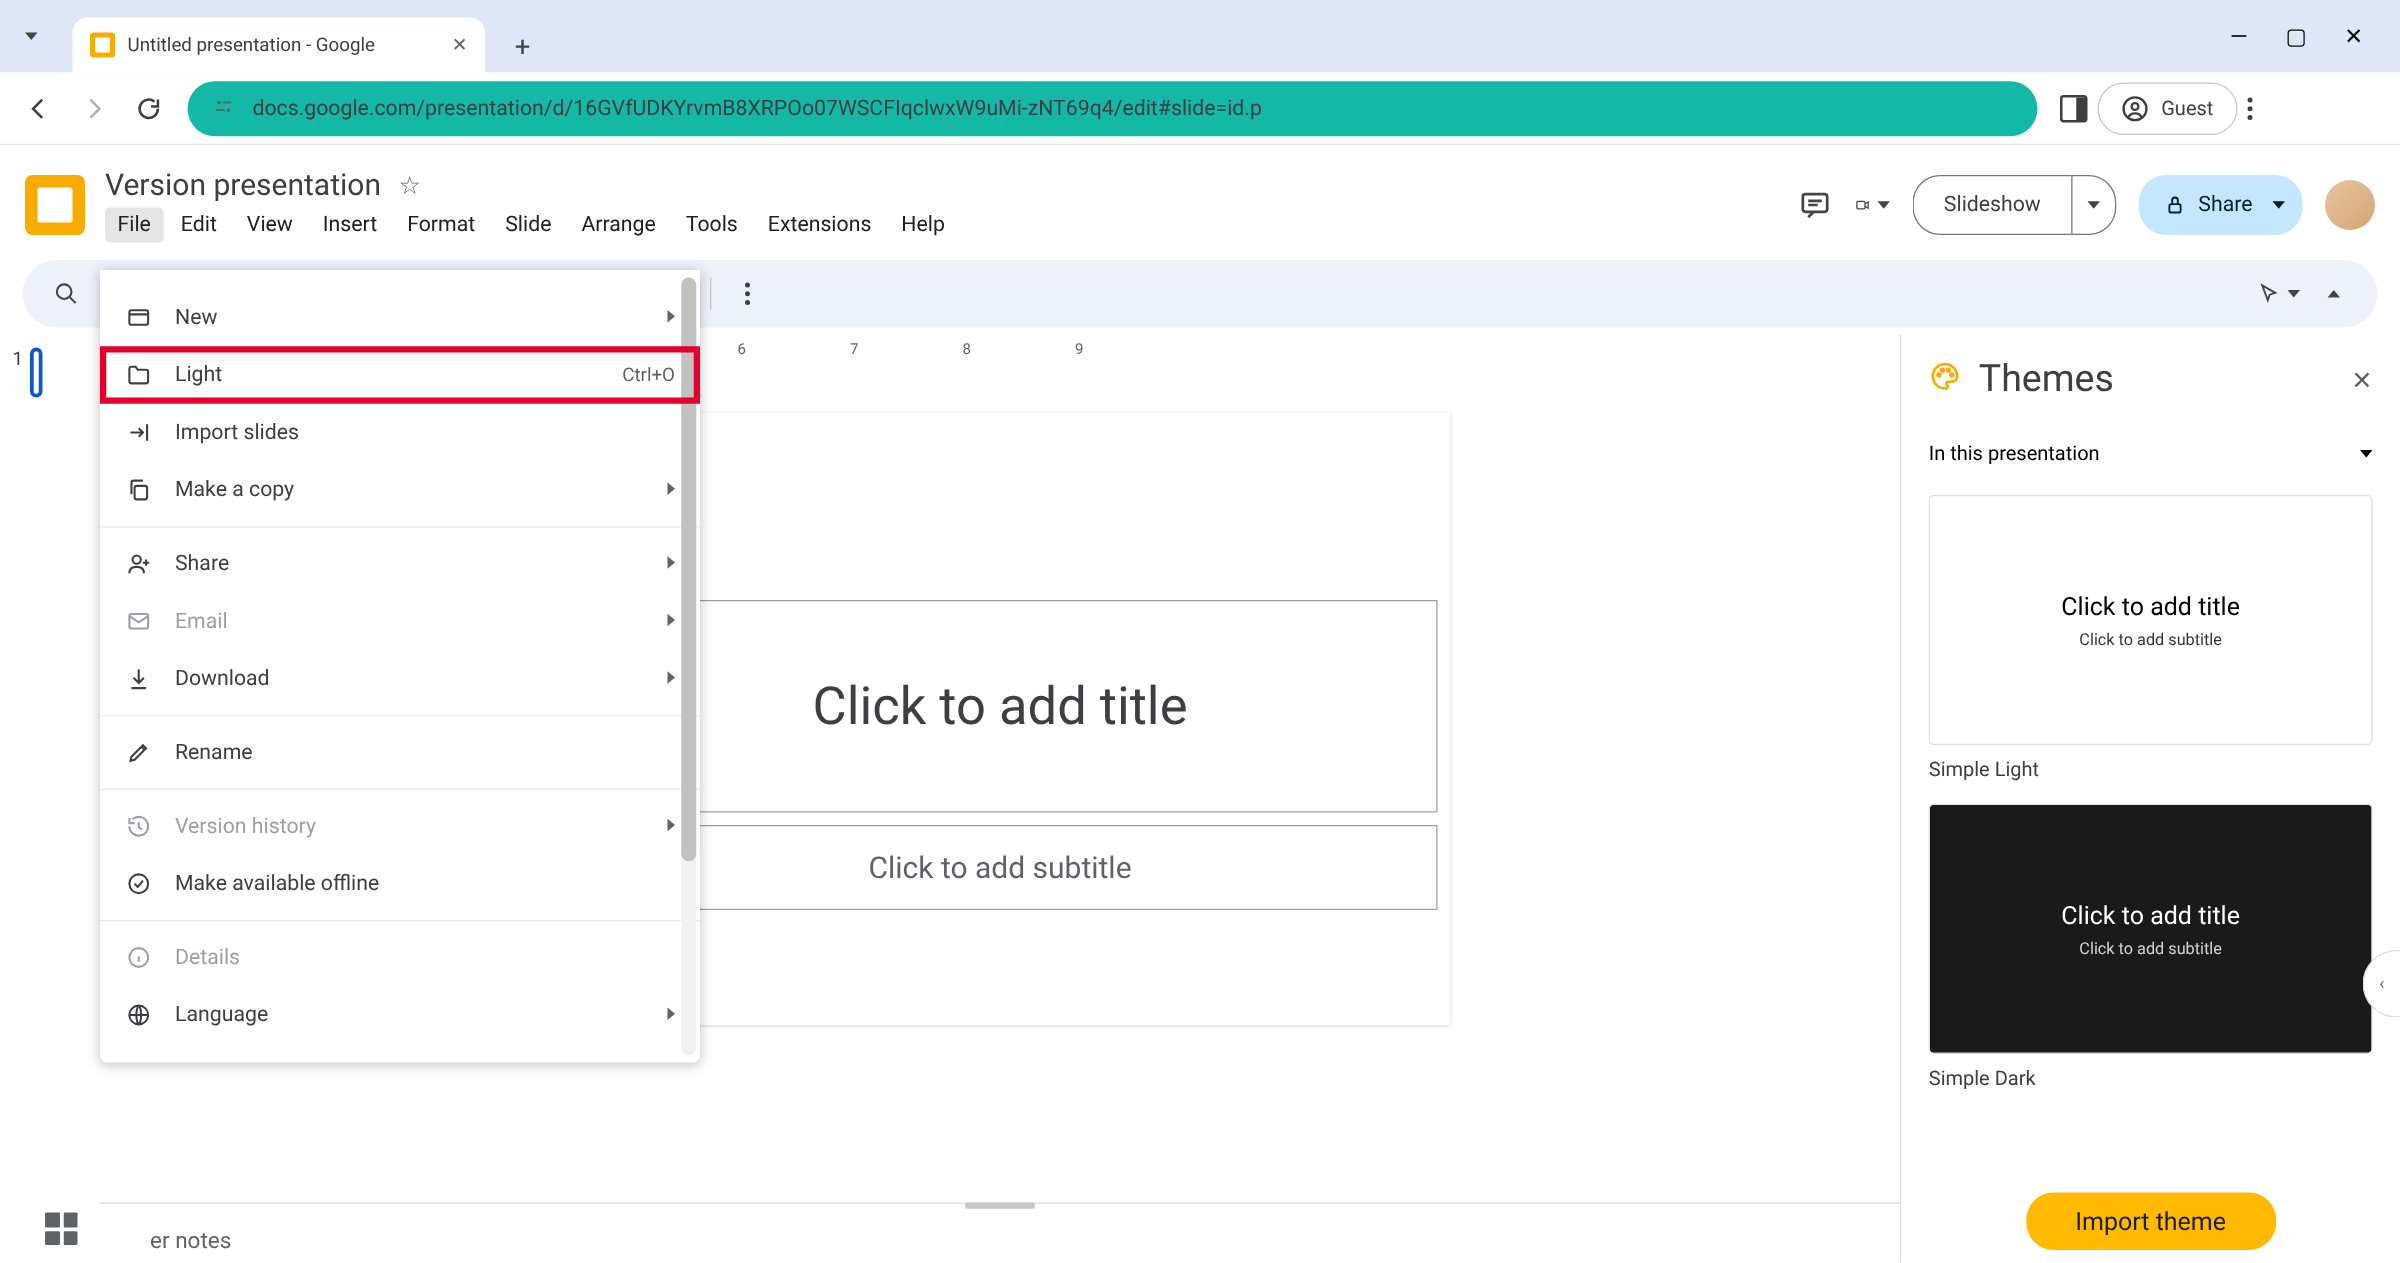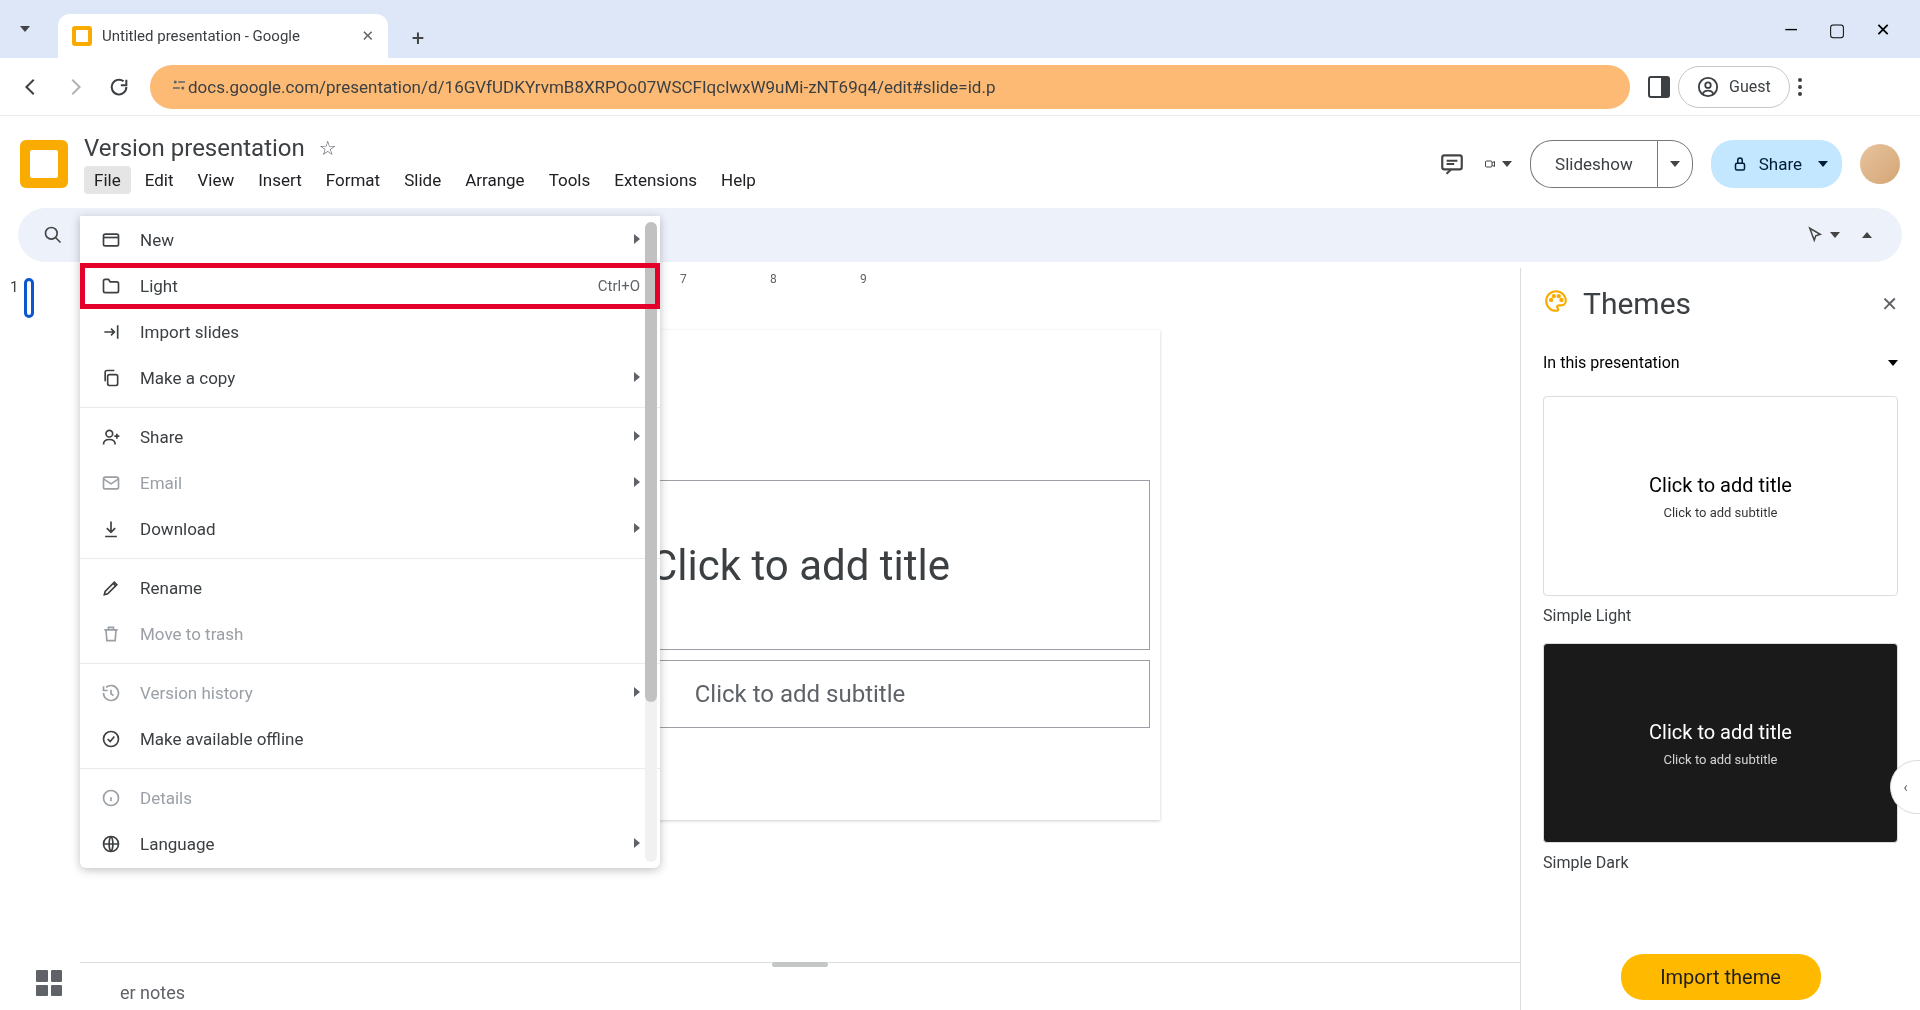--- a/index.html
+++ b/index.html
@@ -15,21 +15,21 @@
 .tab .favicon::after{content:'';position:absolute;inset:4px;background:#fff;border-radius:1px;}
 .tab-title{font-size:15px;color:#3c4043;flex:1;white-space:nowrap;overflow:hidden;text-overflow:ellipsis;}
 .tab-close{color:#5f6368;font-size:15px;}
 .new-tab{width:40px;height:40px;display:flex;align-items:center;justify-content:center;color:#444;font-size:22px;margin-left:10px;}
 .window-controls{margin-left:auto;display:flex;gap:28px;padding-right:28px;align-items:center;height:58px;}
 .win-ctrl{width:18px;height:18px;display:flex;align-items:center;justify-content:center;color:#000;font-size:18px;}
 
 .addr-bar{height:58px;background:#fff;display:flex;align-items:center;padding:0 18px;gap:18px;border-bottom:1px solid #e8eaed;}
 .addr-btn{width:26px;height:26px;display:flex;align-items:center;justify-content:center;color:#5f6368;}
 .addr-btn.disabled{opacity:.4;}
-.omnibox{flex:1;max-width:1480px;height:44px;background:#fdba74;border-radius:22px;display:flex;align-items:center;padding:0 20px;gap:0;color:#3c4043;font-size:17px;}
+.omnibox{flex:1;max-width:1480px;height:44px;background:#14b8a6;border-radius:22px;display:flex;align-items:center;padding:0 20px;gap:14px;color:#3c4043;font-size:17px;}
 .omnibox .site-icon{color:#5f6368;font-size:16px;}
 .right-addr{display:flex;align-items:center;gap:8px;}
 .panel-icon{width:22px;height:22px;border:2px solid #3c4043;border-radius:3px;position:relative;}
 .panel-icon::after{content:'';position:absolute;right:0;top:0;bottom:0;width:7px;background:#3c4043;}
 .guest-pill{border:1px solid #c4c7c5;border-radius:22px;height:42px;display:flex;align-items:center;padding:0 18px;gap:10px;font-size:16px;color:#3c4043;}
 .dots-v{display:flex;flex-direction:column;gap:3px;}
 .dots-v span{width:4px;height:4px;background:#3c4043;border-radius:50%;}
 
 
 .app-header{display:flex;align-items:center;padding:10px 20px 0 20px;height:86px;}
@@ -82,21 +82,21 @@
 .theme-list{flex:1;overflow:auto;padding:10px 22px;}
 .theme-card{border:1px solid #dadce0;border-radius:4px;margin-bottom:10px;height:200px;display:flex;flex-direction:column;align-items:center;justify-content:center;gap:8px;}
 .theme-card.light{background:#fff;color:#000;}
 .theme-card.dark{background:#1a1a1a;color:#fff;}
 .theme-card-title{font-size:20px;}
 .theme-card-sub{font-size:13px;opacity:.8;}
 .theme-name{font-size:16px;color:#3c4043;margin-bottom:18px;}
 .import-theme{margin:14px auto 22px;background:#ffba00;border-radius:22px;height:46px;width:200px;display:flex;align-items:center;justify-content:center;font-size:20px;color:#1f1f1f;}
 
 
-.dropdown{position:absolute;left:80px;top:216px;width:580px;background:#fff;box-shadow:0 2px 10px rgba(0,0,0,.25);border-radius:0 0 6px 6px;padding:1px 0;z-index:100;}
+.dropdown{position:absolute;left:80px;top:216px;width:480px;background:#fff;box-shadow:0 2px 10px rgba(0,0,0,.25);border-radius:0 0 6px 6px;padding:15px 0;z-index:100;}
 .dd-item{display:flex;align-items:center;height:46px;padding:0 20px;gap:18px;font-size:17px;color:#3c4043;position:relative;}
 .dd-item.disabled{color:#9aa0a6;}
 .dd-item .dd-icon{width:22px;height:22px;display:flex;align-items:center;justify-content:center;color:inherit;}
 .dd-item .dd-arrow{margin-left:auto;color:#5f6368;font-size:12px;}
 .dd-item .dd-short{margin-left:auto;color:#5f6368;font-size:15px;}
 .dd-sep{height:1px;background:#e8eaed;margin:6px 0;}
 .dd-item.highlighted{outline:5px solid #e4002b;outline-offset:-5px;}
 .dd-scroll{position:absolute;right:3px;top:6px;bottom:6px;width:12px;background:#f1f1f1;border-radius:6px;}
 .dd-scroll-thumb{position:absolute;top:0;width:100%;height:75%;background:#c1c1c1;border-radius:6px;}
 
@@ -437,28 +437,20 @@
       </div>
       <div class="dd-sep"></div>
       <div class="dd-item">
         <div class="dd-icon">
           <svg width="20" height="20" viewBox="0 0 24 24" fill="none" stroke="currentColor" stroke-width="2">
             <path d="M4 20l4-1 11-11-3-3L5 16zM14 6l3 3"></path>
           </svg>
         </div>
         <div>Rename</div>
       </div>
-      <div class="dd-item disabled">
-        <div class="dd-icon">
-          <svg width="20" height="20" viewBox="0 0 24 24" fill="none" stroke="currentColor" stroke-width="2">
-            <path d="M4 7h16M9 7V4h6v3M6 7l1 13h10l1-13"></path>
-          </svg>
-        </div>
-        <div>Move to trash</div>
-      </div>
       <div class="dd-sep"></div>
       <div class="dd-item disabled">
         <div class="dd-icon">
           <svg width="20" height="20" viewBox="0 0 24 24" fill="none" stroke="currentColor" stroke-width="2">
             <path d="M3 12a9 9 0 1 0 3-6.7M3 4v5h5M12 8v5l3 2"></path>
           </svg>
         </div>
         <div>Version history</div>
         <div class="dd-arrow"><span class="caret-right"></span></div>
       </div>

